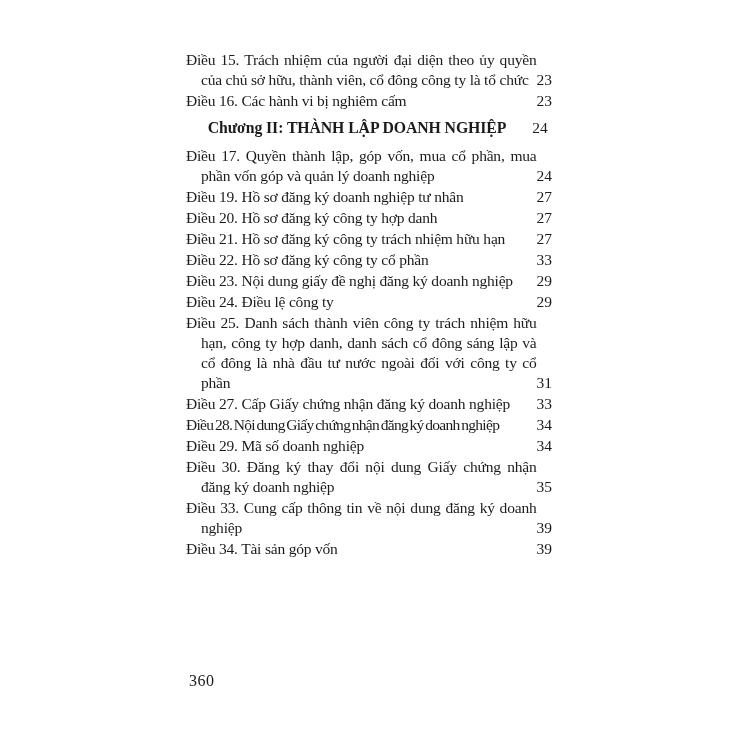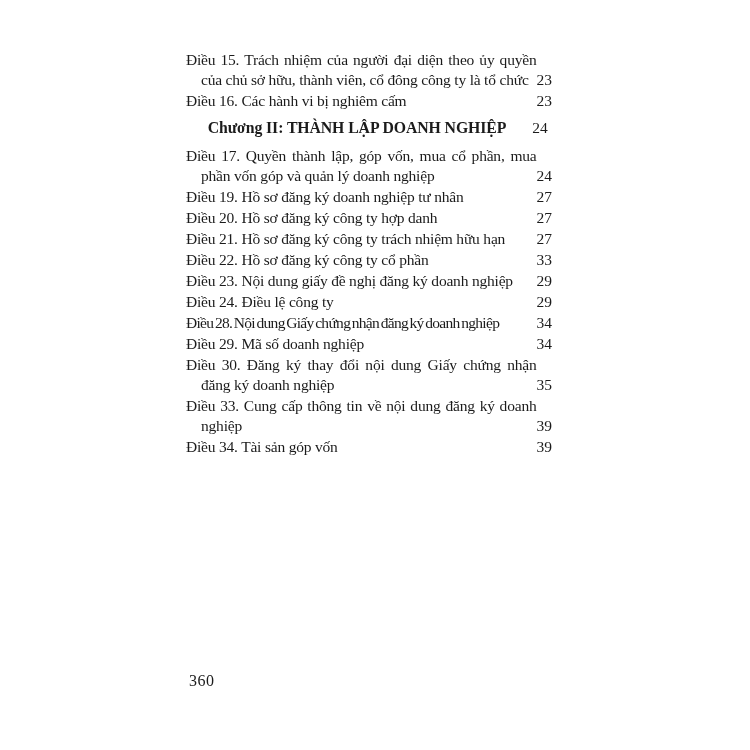--- a/index.html
+++ b/index.html
@@ -109,20 +109,28 @@
     </div>
       <div class="toc-row">
       <div class="toc-text">Điều 23. Nội dung giấy đề nghị đăng ký doanh nghiệp</div>
       <div class="toc-page">29</div>
     </div>
       <div class="toc-row">
       <div class="toc-text">Điều 24. Điều lệ công ty</div>
       <div class="toc-page">29</div>
     </div>
       <div class="toc-row">
+      <div class="toc-text">Điều 25. Danh sách thành viên công ty trách nhiệm hữu hạn, công ty hợp danh, danh sách cổ đông sáng lập và cổ đông là nhà đầu tư nước ngoài đối với công ty cổ phần</div>
+      <div class="toc-page">31</div>
+    </div>
+      <div class="toc-row">
+      <div class="toc-text">Điều 27. Cấp Giấy chứng nhận đăng ký doanh nghiệp</div>
+      <div class="toc-page">33</div>
+    </div>
+      <div class="toc-row">
       <div class="toc-text tight">Điều 28. Nội dung Giấy chứng nhận đăng ký doanh nghiệp</div>
       <div class="toc-page">34</div>
     </div>
       <div class="toc-row">
       <div class="toc-text">Điều 29. Mã số doanh nghiệp</div>
       <div class="toc-page">34</div>
     </div>
       <div class="toc-row">
       <div class="toc-text">Điều 30. Đăng ký thay đổi nội dung Giấy chứng nhận đăng ký doanh nghiệp</div>
       <div class="toc-page">35</div>

